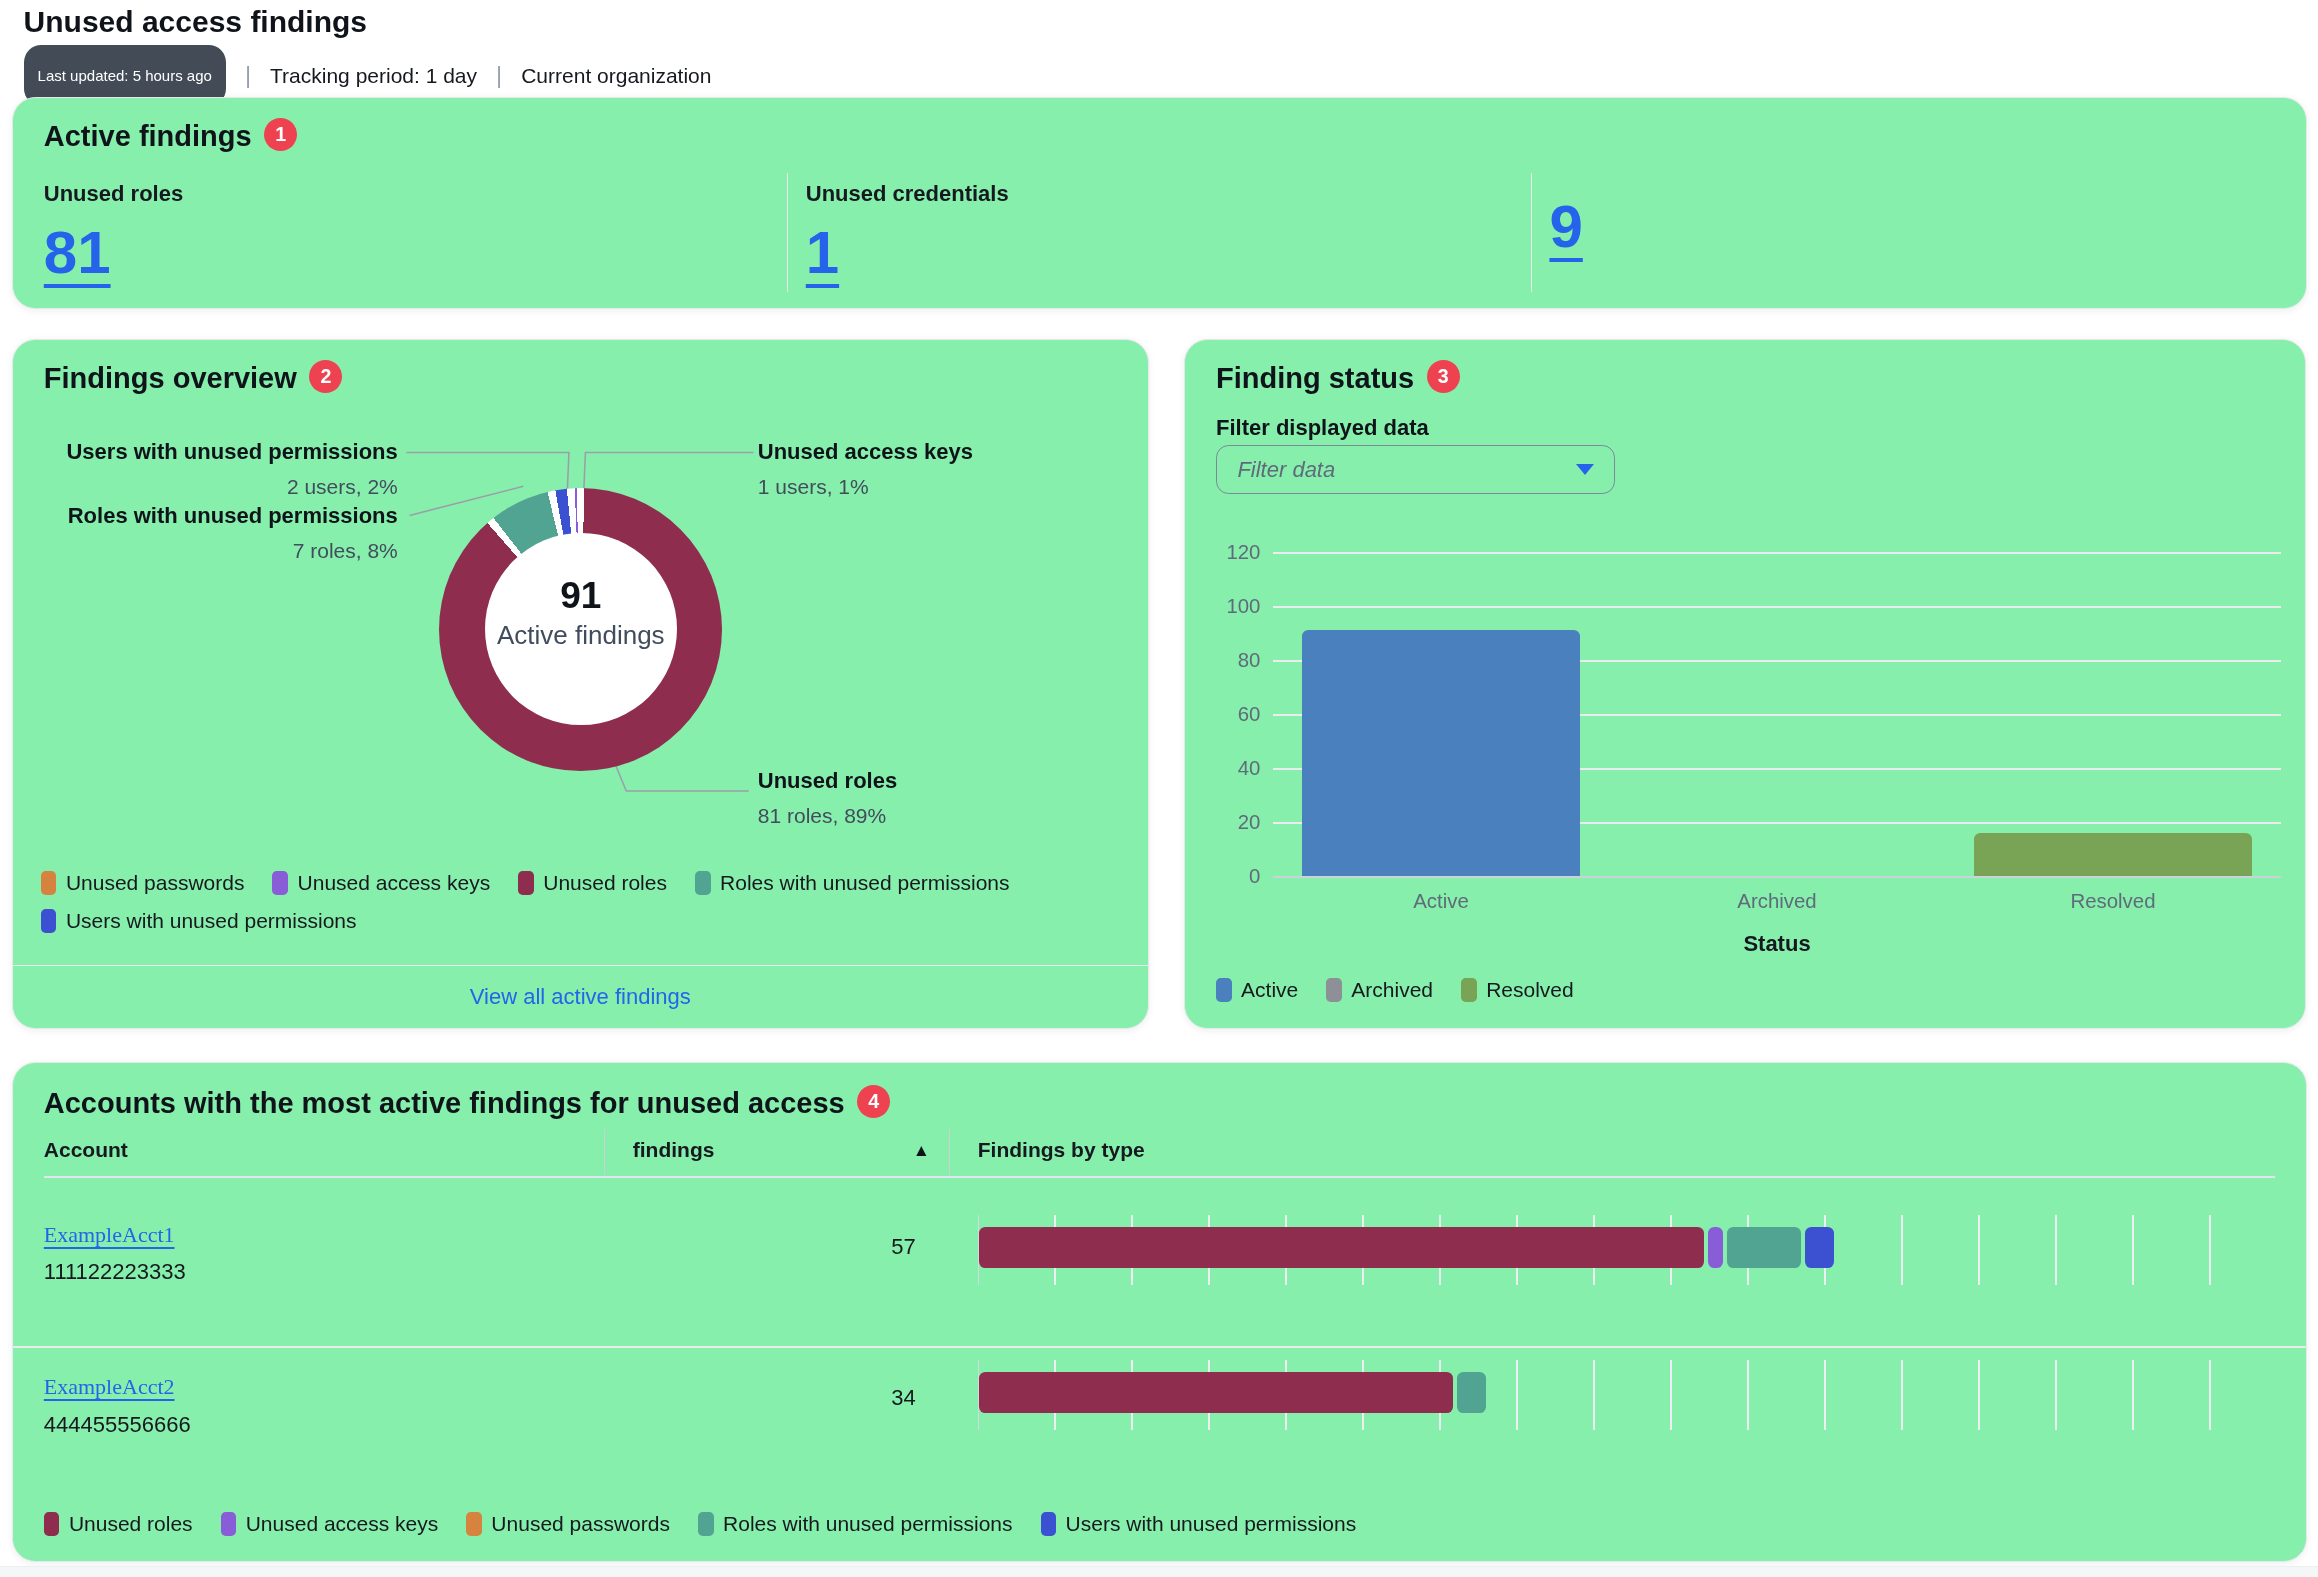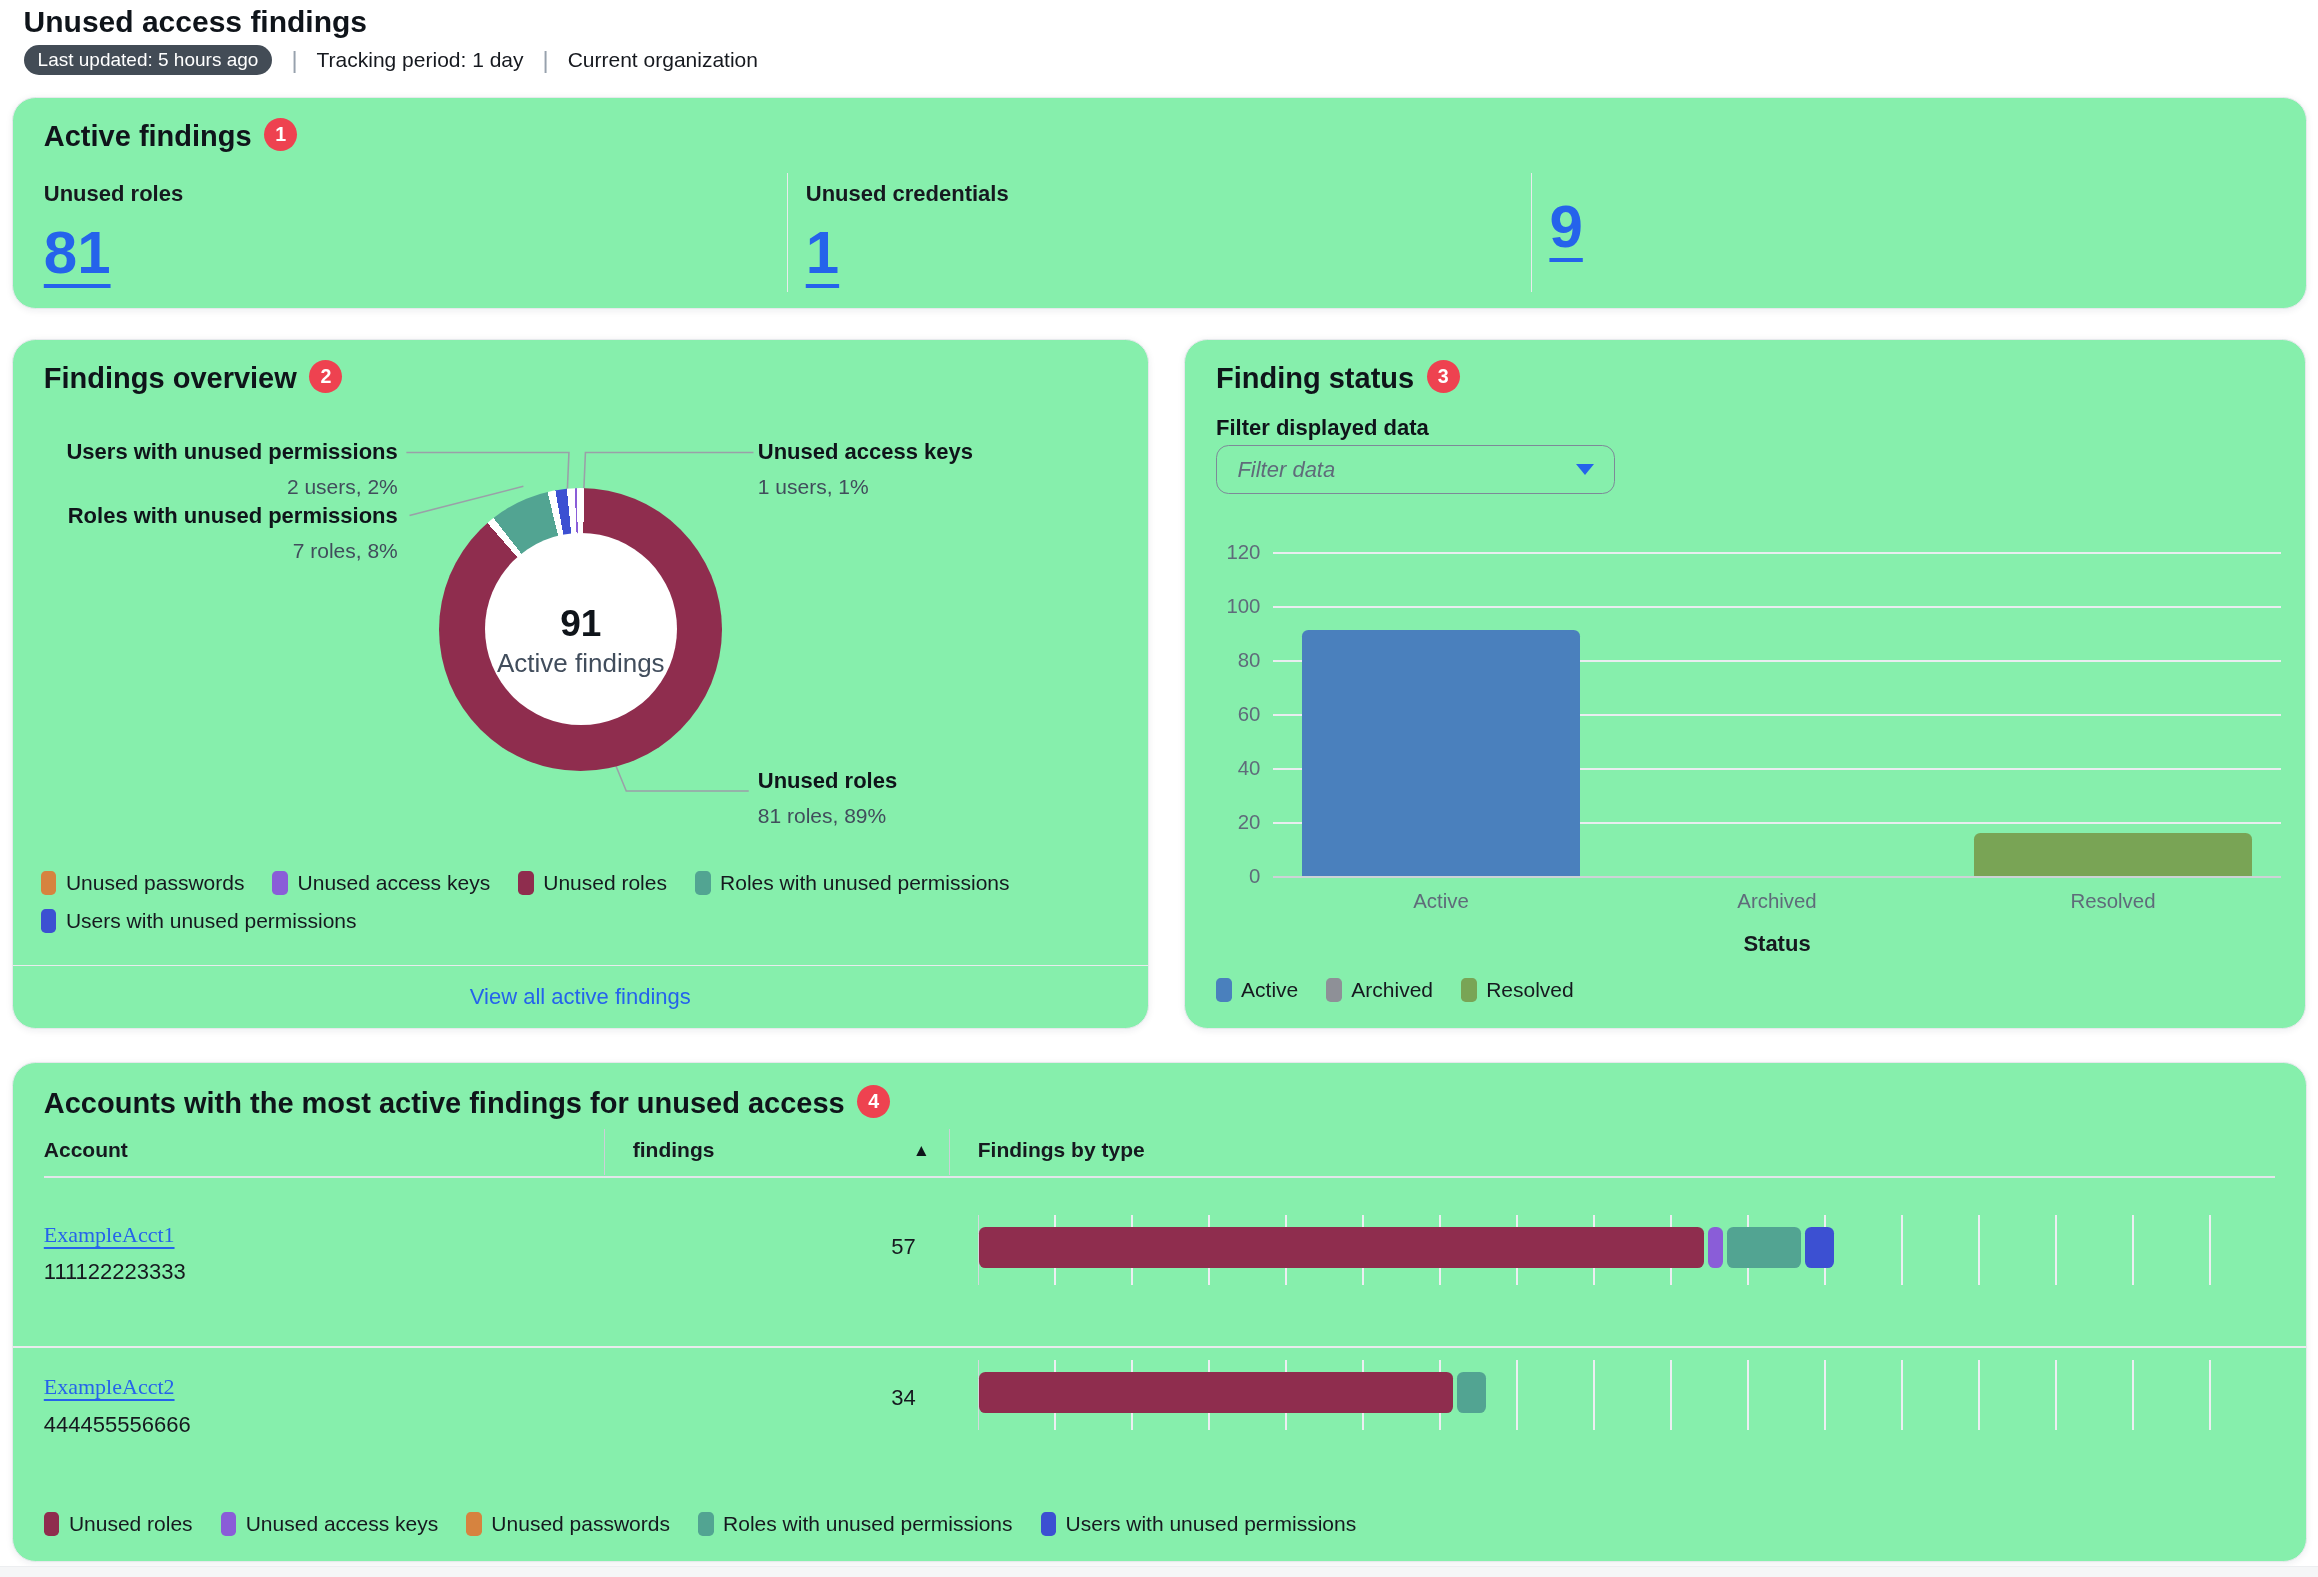--- a/index.html
+++ b/index.html
@@ -10,41 +10,41 @@
   .card { position:absolute; background:#86efac; border:1.6px solid #e6e9ec; border-radius:23.6px;
     box-shadow:0 1.6px 7.9px rgba(0,30,50,.07); }
   .card-title { position:absolute; font-size:29px; font-weight:bold; color:#0f141a; white-space:nowrap; }
   .num-badge { display:inline-flex; align-items:center; justify-content:center; vertical-align:4.7px;
     width:33px; height:33px; border-radius:50%; background:#ee4250; color:#fff;
     font-size:19.6px; font-weight:bold; margin-left:12.6px; }
 
   
   .page-title { position:absolute; left:23.6px; top:4.7px; font-size:30px; font-weight:bold; }
   .meta-row { position:absolute; left:23.6px; top:45px; display:flex; align-items:center; gap:19px; }
-  .pill { background:#434c56; color:#fff; font-size:19px; padding:4px 14px; border-radius:17.3px; white-space:nowrap; }
+  .pill { background:#434c56; color:#fff; font-size:15px; padding:22px 14px; border-radius:17.3px; white-space:nowrap; }
   .meta-sep { color:#97a1ad; font-size:23.6px; }
   .meta-text { font-size:21px; color:#16191f; white-space:nowrap; }
 
   
   #card-active { left:11.8px; top:97px; width:2295px; height:212px; }
   #card-active .card-title { left:31px; top:20.4px; }
   .metrics { position:absolute; left:31px; right:31px; top:75px; bottom:15.7px;
     display:grid; grid-template-columns:1fr 1fr 1fr; }
   .metric { padding:7.9px 0 0 0; }
   .metric + .metric { border-left:1.6px solid #e9ebed; padding-left:17.3px; }
   .metric-label { font-size:22px; font-weight:bold; color:#16191f; }
   .metric-value { display:inline-block; margin-top:11px; font-size:60px; font-weight:bold; color:#2563eb;
     text-decoration:underline; text-decoration-thickness:3.9px; text-underline-offset:11px; cursor:pointer; }
 
   
   #card-overview { left:11.8px; top:339px; width:1137px; height:690px; }
   #card-overview .card-title { left:31px; top:20.4px; }
   .donut-ring { position:absolute; left:426px; top:148px; width:283px; height:283px; border-radius:50%; }
   .donut-hole { position:absolute; left:472px; top:193px; width:192px; height:192px; border-radius:50%; background:#fff; }
-  .donut-center { position:absolute; left:568px; top:301px; transform:translate(-50%,-50%); text-align:center; }
+  .donut-center { position:absolute; left:568px; top:273px; transform:translate(-50%,-50%); text-align:center; }
   .donut-center-value { font-size:37px; font-weight:bold; color:#0f141a; }
   .donut-center-label { font-size:26px; color:#414d5c; margin-top:3.1px; white-space:nowrap; }
   .callout { position:absolute; }
   .callout .co-title { font-size:22px; font-weight:bold; color:#0f141a; white-space:nowrap; }
   .callout .co-sub { font-size:21px; color:#414d5c; margin-top:10px; white-space:nowrap; }
   .co-right { text-align:right; }
   .leader-svg { position:absolute; inset:0; pointer-events:none; }
   .legend { display:flex; flex-wrap:wrap; column-gap:28px; row-gap:14px; align-items:center; }
   #overview-legend { position:absolute; left:28px; top:531px; width:1092px; }
   .leg-item { display:flex; align-items:center; gap:9.4px; }

